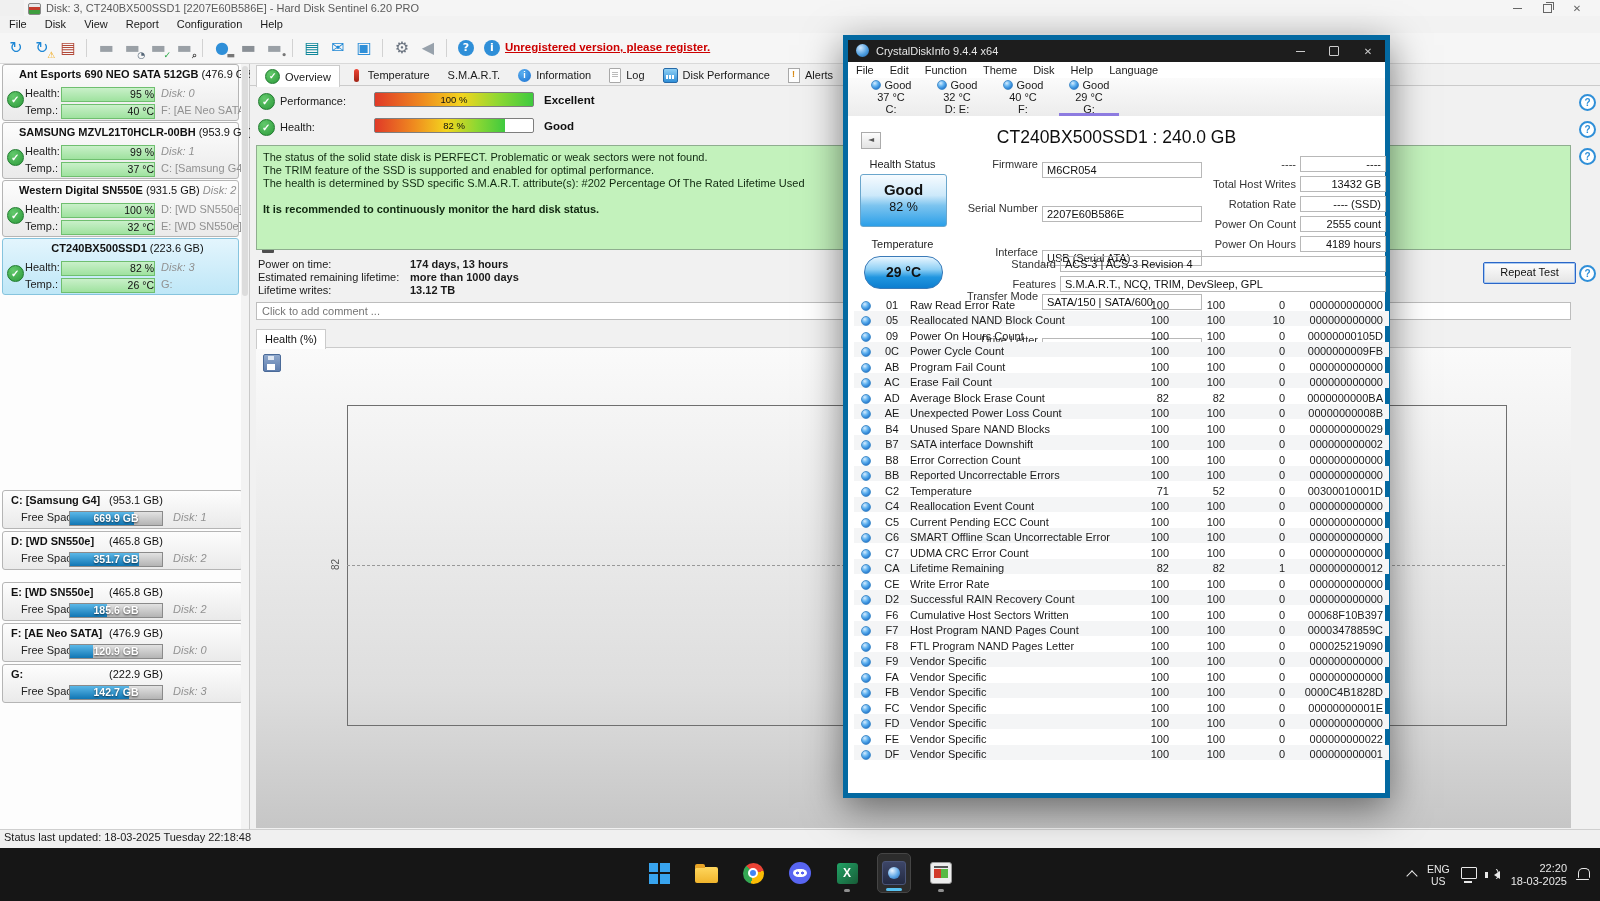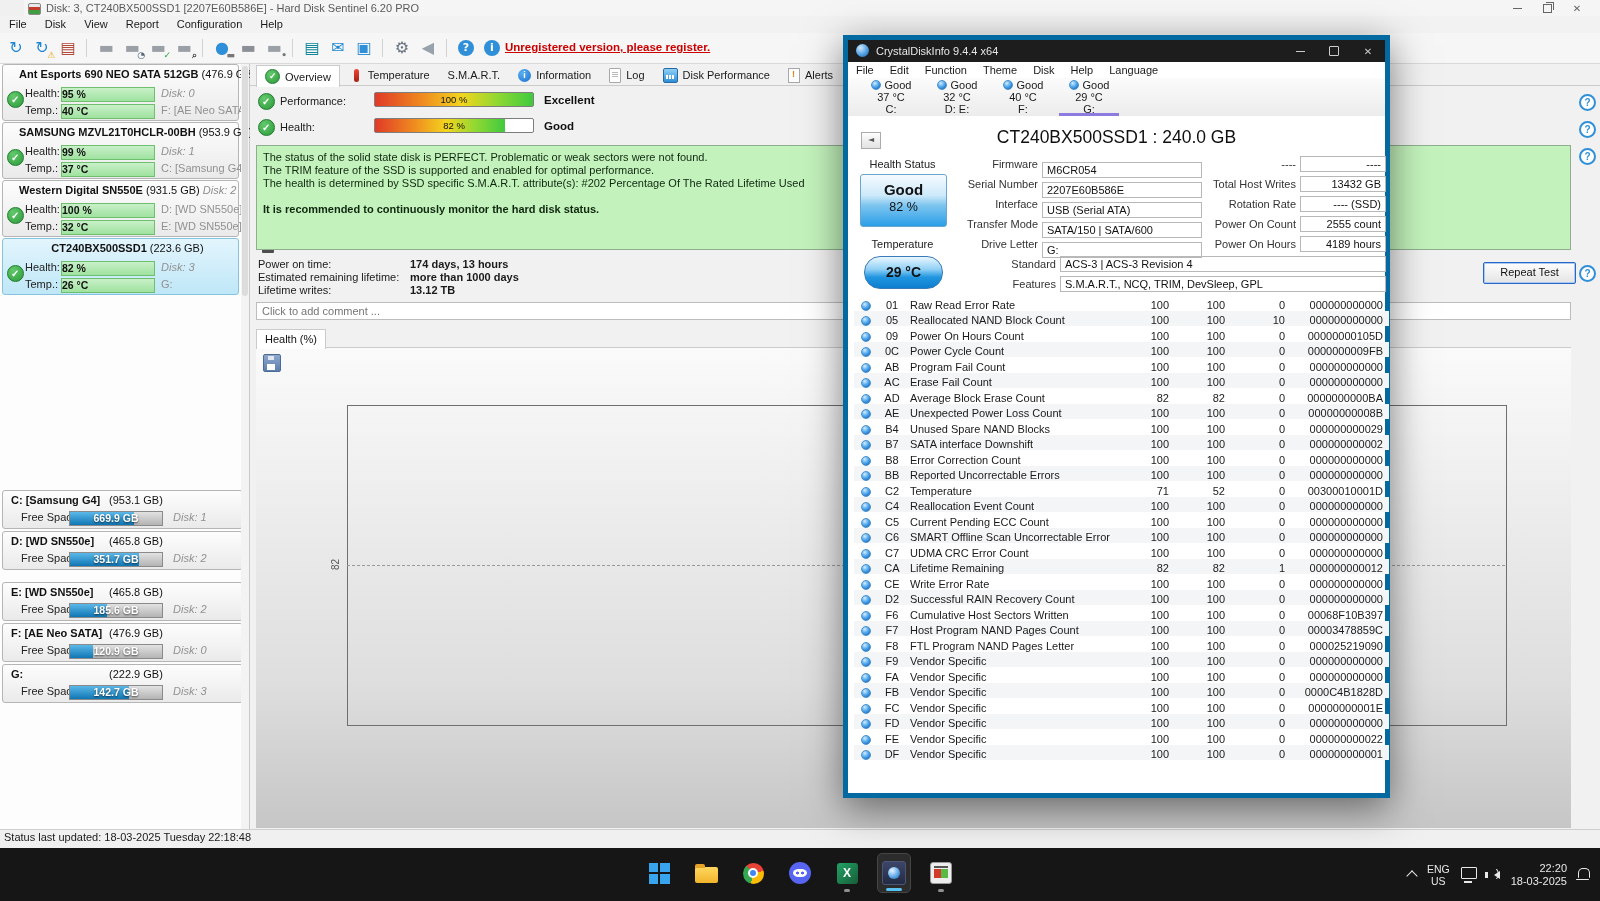--- a/index.html
+++ b/index.html
@@ -33,21 +33,21 @@
   .dpanel.sel{background:linear-gradient(#e3f5fd,#bfe7f7);border-color:#86c4de;}
   .dtitle{position:absolute;top:3px;left:16px;right:2px;text-align:center;font-size:11px;white-space:nowrap;}
   .dname{font-weight:bold;}
   .dextra{font-style:italic;color:#8d8d8d;}
   .chk{position:absolute;width:15px;height:15px;border-radius:50%;background:radial-gradient(circle at 35% 30%,#63c96c,#2c9a3a);border:1px solid #1f7a2e;}
   .chk::after{content:"✓";position:absolute;color:#fff;font-weight:bold;font-size:10px;left:3px;top:1px;line-height:13px;}
   .dpanel .chk{left:4px;top:26px;}
   .drow{position:absolute;left:22px;right:2px;height:14px;font-size:11px;}
   .drow.r1{top:22px;}.drow.r2{top:39px;}
   .dlabel{position:absolute;left:0;color:#222;}
-  .gbar{position:absolute;left:36px;width:92px;height:13px;background:linear-gradient(#c9f0c9,#9fe29f);border:1px solid #6fbf6f;text-align:left;font-size:10.5px;line-height:13px;color:#111;font-weight:bold;}
+  .gbar{position:absolute;left:36px;width:92px;height:13px;background:linear-gradient(#c9f0c9,#9fe29f);border:1px solid #6fbf6f;text-align:right;font-size:10.5px;line-height:13px;color:#111;}
   .dright{position:absolute;left:136px;color:#919191;white-space:nowrap;}
   .it{font-style:italic;}
   .ppanel{position:absolute;left:2px;right:10px;height:37px;background:linear-gradient(#fdfdfd,#eaeaea);border:1px solid #b5b5b5;border-radius:3px;}
   .ptitle{position:absolute;top:3px;left:8px;font-size:11px;white-space:nowrap;}
   .pname{font-weight:bold;display:inline-block;width:98px;}
   .prow{position:absolute;top:20px;left:18px;right:2px;height:14px;font-size:11px;}
   .plabel{position:absolute;left:0;color:#222;}
   .pbar{position:absolute;left:48px;width:92px;height:13px;border:1px solid #8a8a8a;background:linear-gradient(#e2e2e2,#b4b4b4);}
   .pfill{height:100%;background:linear-gradient(#5bb8e8,#1076b4);}
   .pval{position:absolute;inset:0;text-align:center;color:#fff;font-weight:bold;font-size:10.5px;line-height:13px;text-shadow:0 1px 2px rgba(0,0,0,.65);}
@@ -128,21 +128,21 @@
   .cdi-model{position:absolute;left:0;right:0;top:11px;text-align:center;font-size:17.5px;color:#0f0f0f;}
   .hs-label{position:absolute;left:12px;top:42px;width:85px;text-align:center;font-size:11px;color:#222;}
   .goodbox{position:absolute;left:12px;top:58px;width:85px;height:51px;border:1px solid #6aa6cc;border-radius:3px;
     background:linear-gradient(#f6fbff,#cde9fa 40%,#7cc4ef 60%,#2b9fe8);text-align:center;}
   .goodbox .g1{font-size:15px;font-weight:bold;margin-top:6px;}
   .goodbox .g2{font-size:12.5px;margin-top:2px;}
   .temp-label{position:absolute;left:12px;top:122px;width:85px;text-align:center;font-size:11px;color:#222;}
   .temppill{position:absolute;left:16px;top:140px;width:77px;height:31px;border-radius:16px;border:1px solid #3a7ab8;
     background:linear-gradient(#e9f6ff,#8fd0f5 40%,#2196e0 65%,#0d7ecf);text-align:center;line-height:30px;font-size:14px;font-weight:bold;}
   .fieldcol{position:absolute;display:flex;flex-direction:column;}
-  .f-left{left:0;top:38px;width:354px;}
+  .f-left{left:0;top:38px;width:354px;gap:24px;}
   .f-wide{left:0;top:138px;width:538px;}
   .f-right{left:354px;top:38px;width:184px;}
   .frow{display:flex;align-items:center;height:20px;}
   .flabel{flex:1;text-align:right;font-size:11px;color:#333;margin-right:4px;white-space:nowrap;}
   .fbox{height:16px;border:1px solid #b8b8b8;font-size:11px;line-height:15px;padding:0 4px;box-sizing:border-box;
     white-space:nowrap;overflow:hidden;color:#111;}
   .f-left .fbox{width:160px;margin-top:12px;}
   .f-wide .fbox{width:326px;}
   .f-right .fbox{width:86px;text-align:right;}
   .smart{position:absolute;left:6px;top:179px;width:535px;}

